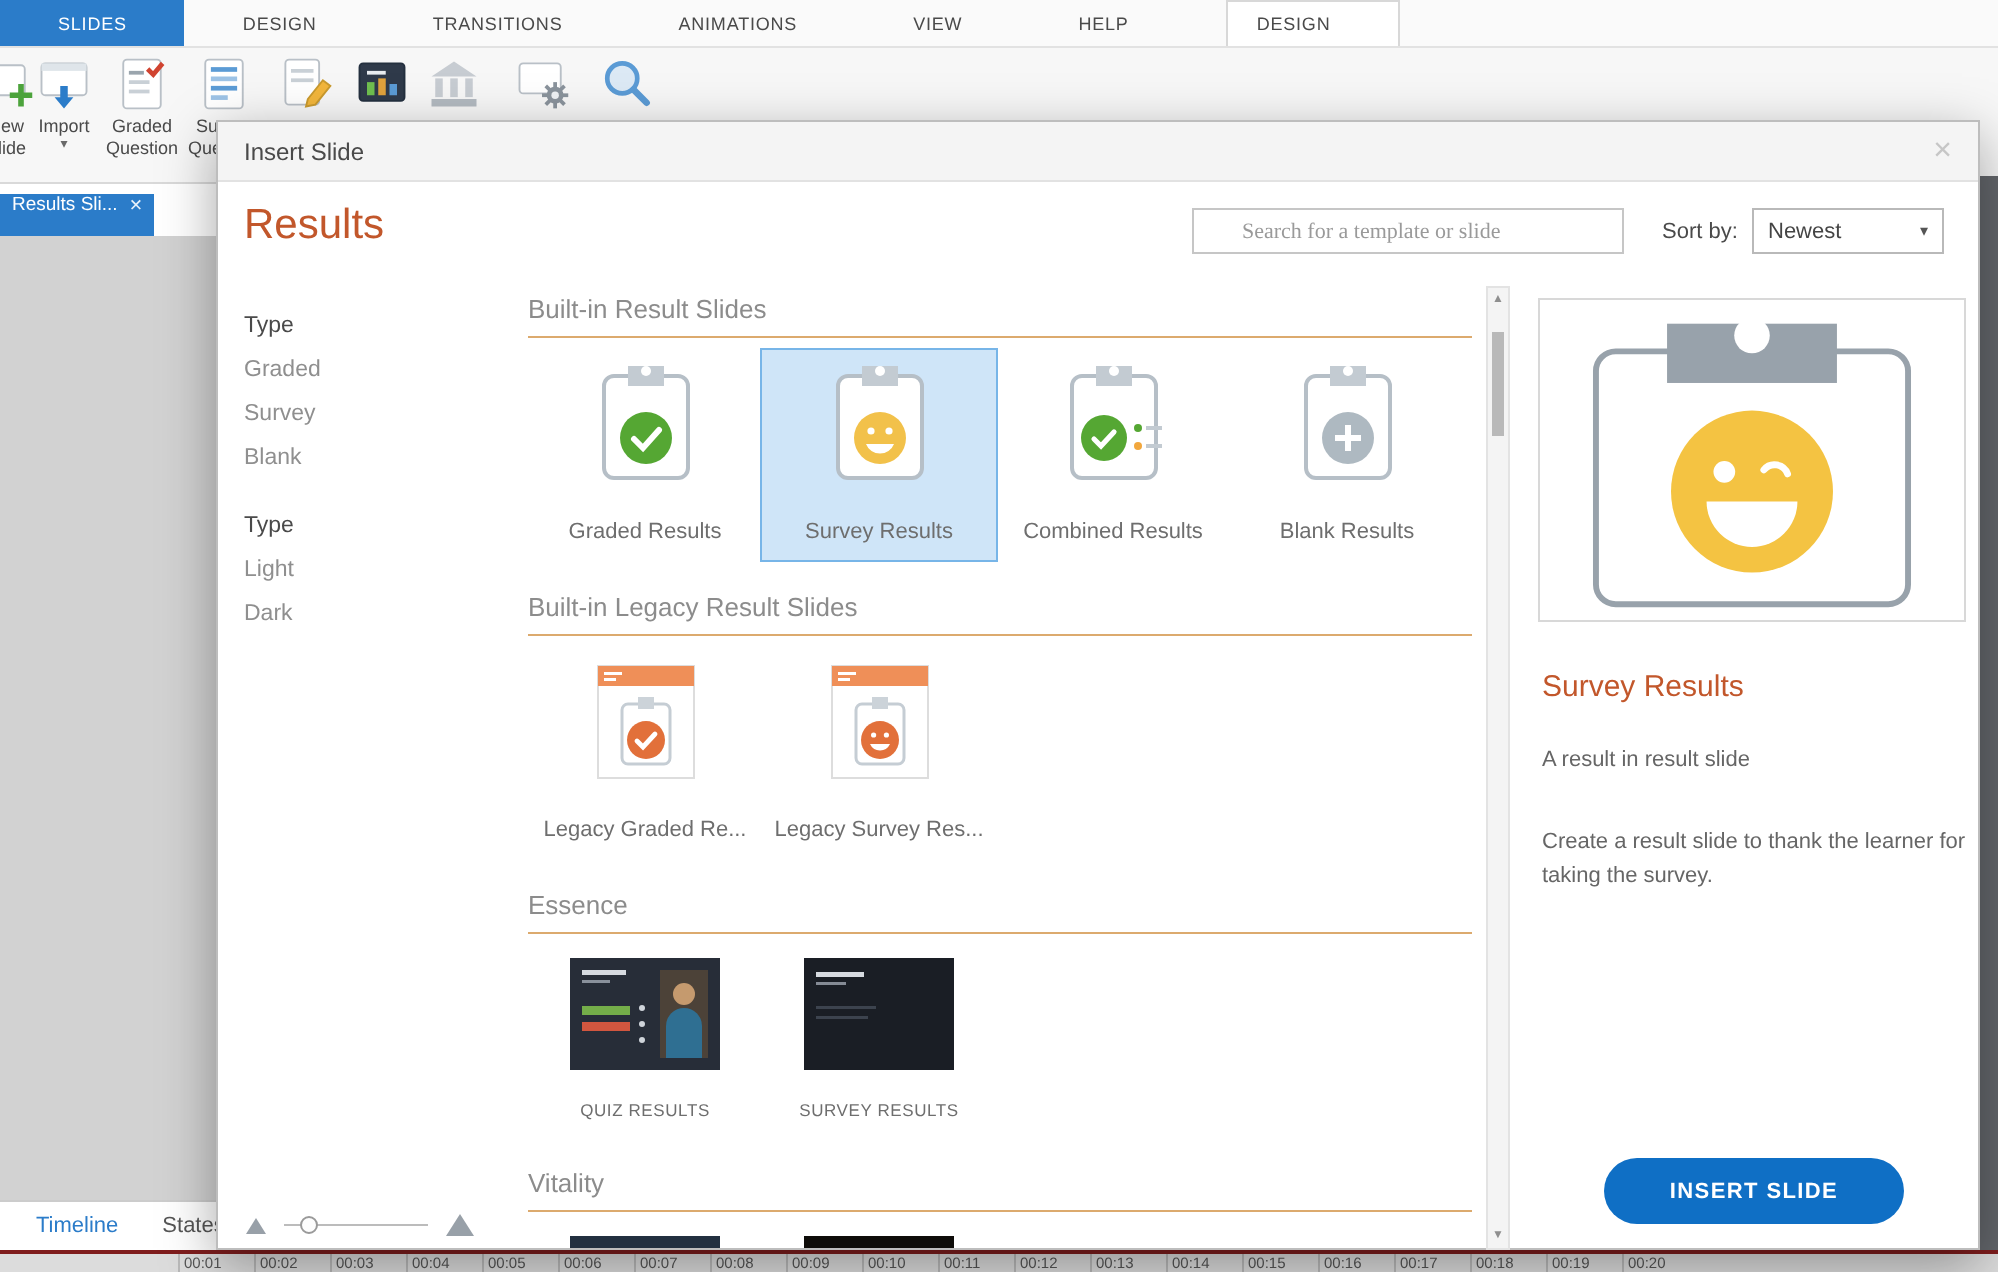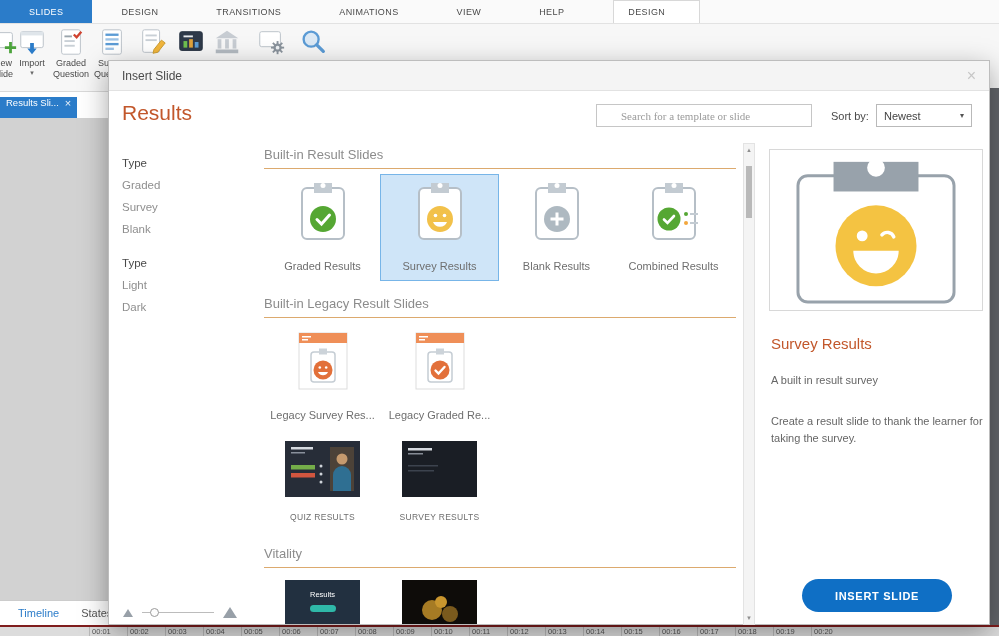--- a/index.html
+++ b/index.html
@@ -312,84 +312,85 @@
                 </svg>
             </div>
             <div class="cell-label">Survey Results</div>
           </div>
           <div class="cell">
             <div class="thumb">
               <svg width="90" height="64" viewBox="0 0 90 64">
                   <rect x="24" y="7" width="42" height="51" rx="5" fill="#fff" stroke="#b6bfc7" stroke-width="2"></rect>
                   <rect x="36" y="2" width="18" height="10" fill="#c3cbd2"></rect>
                   <circle cx="45" cy="4.5" r="2.5" fill="#fff"></circle>
-                  <circle cx="45" cy="38" r="13" fill="#aeb9c1"></circle>
-                  <path d="M45 31.5 v13 M38.5 38 h13" stroke="#fff" stroke-width="3"></path>
-                </svg>
-            </div>
-            <div class="cell-label">Blank Results</div>
-          </div>
-          <div class="cell">
-            <div class="thumb">
-              <svg width="90" height="64" viewBox="0 0 90 64">
-                  <rect x="24" y="7" width="42" height="51" rx="5" fill="#fff" stroke="#b6bfc7" stroke-width="2"></rect>
-                  <rect x="36" y="2" width="18" height="10" fill="#c3cbd2"></rect>
-                  <circle cx="45" cy="4.5" r="2.5" fill="#fff"></circle>
                   <circle cx="40" cy="38" r="11.5" fill="#55a733"></circle>
                   <path d="M35 38.5 l3.5 3.5 l6.5 -7" stroke="#fff" stroke-width="2.6" fill="none" stroke-linecap="round"></path>
                   <circle cx="57" cy="33" r="2" fill="#55a733"></circle>
                   <rect x="61" y="32" width="8" height="2" fill="#c3cbd2"></rect>
                   <circle cx="57" cy="42" r="2" fill="#f2a73d"></circle>
                   <rect x="61" y="41" width="8" height="2" fill="#c3cbd2"></rect>
                 </svg>
             </div>
             <div class="cell-label">Combined Results</div>
           </div>
+          <div class="cell">
+            <div class="thumb">
+              <svg width="90" height="64" viewBox="0 0 90 64">
+                  <rect x="24" y="7" width="42" height="51" rx="5" fill="#fff" stroke="#b6bfc7" stroke-width="2"></rect>
+                  <rect x="36" y="2" width="18" height="10" fill="#c3cbd2"></rect>
+                  <circle cx="45" cy="4.5" r="2.5" fill="#fff"></circle>
+                  <circle cx="45" cy="38" r="13" fill="#aeb9c1"></circle>
+                  <path d="M45 31.5 v13 M38.5 38 h13" stroke="#fff" stroke-width="3"></path>
+                </svg>
+            </div>
+            <div class="cell-label">Blank Results</div>
+          </div>
         </div>
       </div>
 
       <div class="sec">
         <div class="sec-title">Built-in Legacy Result Slides</div>
         <div class="cells">
+          <div class="cell">
+            <div class="thumb">
+              <svg width="90" height="64" viewBox="0 0 90 64">
+                  <rect x="21" y="3" width="48" height="56" fill="#fff" stroke="#dddddd"></rect>
+                  <rect x="21" y="3" width="48" height="10" fill="#ef8f58"></rect>
+                  <rect x="24" y="6" width="9" height="1.5" fill="#fff"></rect>
+                  <rect x="24" y="9" width="6" height="1.5" fill="#fff"></rect>
+                  <rect x="33" y="22" width="24" height="30" rx="3" fill="#fff" stroke="#c5cdd4" stroke-width="1.5"></rect>
+                  <rect x="41" y="18.5" width="8" height="6" fill="#ccd3d9"></rect>
+                  <circle cx="45" cy="40" r="9.5" fill="#e2703a"></circle>
+                  <path d="M40.5 40.5 l3 3 l6 -6.5" stroke="#fff" stroke-width="2.4" fill="none" stroke-linecap="round"></path>
+                </svg>
+            </div>
+            <div class="cell-label">Legacy Graded Re...</div>
+          </div>
           <div class="cell">
             <div class="thumb">
               <svg width="90" height="64" viewBox="0 0 90 64">
                   <rect x="21" y="3" width="48" height="56" fill="#fff" stroke="#dddddd"></rect>
                   <rect x="21" y="3" width="48" height="10" fill="#ef8f58"></rect>
                   <rect x="24" y="6" width="9" height="1.5" fill="#fff"></rect>
                   <rect x="24" y="9" width="6" height="1.5" fill="#fff"></rect>
                   <rect x="33" y="22" width="24" height="30" rx="3" fill="#fff" stroke="#c5cdd4" stroke-width="1.5"></rect>
                   <rect x="41" y="18.5" width="8" height="6" fill="#ccd3d9"></rect>
                   <circle cx="45" cy="40" r="9.5" fill="#e2703a"></circle>
                   <circle cx="41.8" cy="37.5" r="1.3" fill="#fff"></circle>
                   <circle cx="48.2" cy="37.5" r="1.3" fill="#fff"></circle>
                   <path d="M40 42 a5.5 5.5 0 0 0 10 0 z" fill="#fff"></path>
                 </svg>
             </div>
             <div class="cell-label">Legacy Survey Res...</div>
           </div>
-          <div class="cell">
-            <div class="thumb">
-              <svg width="90" height="64" viewBox="0 0 90 64">
-                  <rect x="21" y="3" width="48" height="56" fill="#fff" stroke="#dddddd"></rect>
-                  <rect x="21" y="3" width="48" height="10" fill="#ef8f58"></rect>
-                  <rect x="24" y="6" width="9" height="1.5" fill="#fff"></rect>
-                  <rect x="24" y="9" width="6" height="1.5" fill="#fff"></rect>
-                  <rect x="33" y="22" width="24" height="30" rx="3" fill="#fff" stroke="#c5cdd4" stroke-width="1.5"></rect>
-                  <rect x="41" y="18.5" width="8" height="6" fill="#ccd3d9"></rect>
-                  <circle cx="45" cy="40" r="9.5" fill="#e2703a"></circle>
-                  <path d="M40.5 40.5 l3 3 l6 -6.5" stroke="#fff" stroke-width="2.4" fill="none" stroke-linecap="round"></path>
-                </svg>
-            </div>
-            <div class="cell-label">Legacy Graded Re...</div>
-          </div>
         </div>
       </div>
 
       <div class="sec">
+        <div class="sec-title">Essence</div>
         <div class="cells">
           <div class="cell">
             <div class="thumb short">
               <svg width="75" height="56" viewBox="0 0 75 56">
                   <rect width="75" height="56" fill="#272d38"></rect>
                   <rect x="6" y="6" width="22" height="2.5" fill="#d6dae0"></rect>
                   <rect x="6" y="11" width="14" height="1.5" fill="#89909b"></rect>
                   <rect x="6" y="24" width="24" height="4.5" fill="#74ad49"></rect>
                   <rect x="6" y="32" width="24" height="4.5" fill="#d2563f"></rect>
                   <rect x="45" y="6" width="24" height="44" fill="#4c4238"></rect>
@@ -456,21 +457,21 @@
         <rect x="28" y="26" width="158" height="128" rx="10" fill="#fff" stroke="#98a2ab" stroke-width="3"></rect>
         <rect x="64" y="12" width="86" height="30" fill="#98a2ab"></rect>
         <circle cx="107" cy="18" r="9" fill="#fff"></circle>
         <circle cx="107" cy="97" r="41" fill="#f4c342"></circle>
         <circle cx="93" cy="87" r="5.5" fill="#fff"></circle>
         <path d="M113 86 a7 7 0 0 1 12 2" stroke="#fff" stroke-width="3.5" fill="none" stroke-linecap="round"></path>
         <path d="M84 102 a23 23 0 0 0 46 0 z" fill="#fff"></path>
       </svg>
     </div>
     <div class="pv-title">Survey Results</div>
-    <div class="pv-sub">A built in result survey</div>
+    <div class="pv-sub">A result in result slide</div>
     <div class="pv-desc">Create a result slide to thank the learner for taking the survey.</div>
     <button class="insert-btn">INSERT SLIDE</button>
 
     <div class="zoomctl">
       <span class="mtn-s"></span>
       <span class="ztrack">
         <span class="zknob"></span>
       </span>
       <span class="mtn-l"></span>
     </div>

